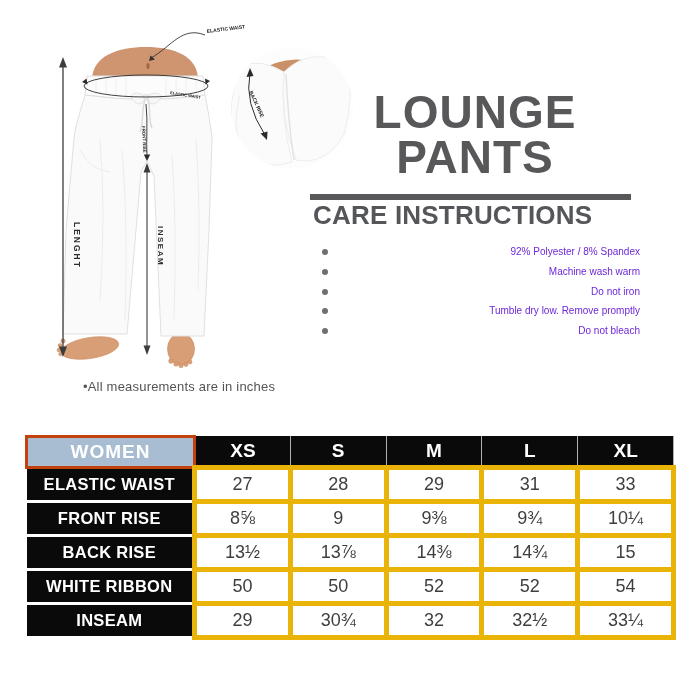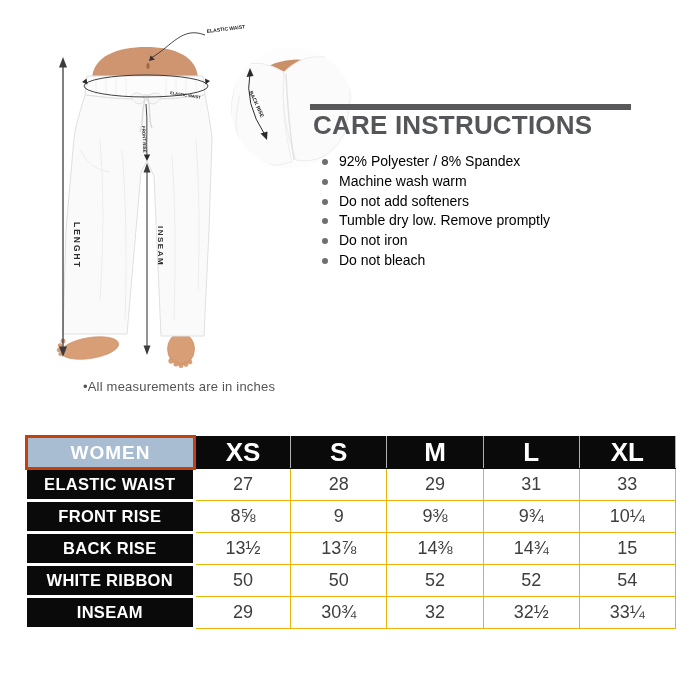--- a/index.html
+++ b/index.html
@@ -20,53 +20,54 @@
     text-align:center; font-weight:bold; font-size:46px; line-height:45px;
     color:#58585a; letter-spacing:1px;
   }
   .title-divider { height:6px; background:#58585a; width:321px; margin-top:14px; }
   .care-heading {
     margin-top:0; padding-left:3px; font-size:26px; font-weight:bold;
     color:#55565a; letter-spacing:0.2px;
   }
   .care-list { list-style:none; margin:11px 0 0 0; padding:0 0 0 12px; }
   .care-list li {
-    position:relative; padding-left:17px; font-size:14px; color:#000000;
+    position:relative; padding-left:17px; font-size:10px; color:#6d28d9;
     line-height:19.8px;
+    text-align:right;
   }
   .care-list li::before {
     content:""; position:absolute; left:0; top:7px; width:6px; height:6px;
     border-radius:50%; background:#6e6f71;
   }
   
   table.size-table {
     position:absolute; left:25px; top:435px; width:651px;
     border-collapse:collapse; table-layout:fixed;
   }
   .size-table th, .size-table td { text-align:center; vertical-align:middle; padding:0; }
   .size-table th { height:28px; }
   .size-table td { height:29px; }
   .size-table th.women {
     background:#a8bcd2; color:#ffffff; font-size:19px; font-weight:bold;
     letter-spacing:1px; border:3px solid #c2410c;
   }
   .size-table th.size {
-    background:#0a0a0a; color:#ffffff; font-size:26px; font-weight:bold;
+    background:#0a0a0a; color:#ffffff; font-size:19px; font-weight:bold;
     border-top:1px solid #0a0a0a; border-bottom:1px solid #0a0a0a;
     border-left:1px solid #b0b0b0; border-right:1px solid #b0b0b0;
   }
   .size-table td.rowlabel {
     background:#0a0a0a; color:#ffffff; font-size:16.5px; font-weight:bold;
     letter-spacing:0.3px;
     border-top:3px solid #ffffff; border-bottom:3px solid #ffffff;
     border-right:3px solid #ffffff;
   }
   .size-table td.val {
     background:#ffffff; color:#3e3e3e; font-size:18px;
-    border:1px solid #eab308;
+    border:5px solid #eab308;
   }
 </style>
 </head>
 <body>
 
 <svg class="illustration" viewBox="0 0 330 420" font-family="Liberation Sans, DejaVu Sans, sans-serif">
   <defs>
     <clipPath id="insetClip">
         <circle cx="262" cy="108" r="61"></circle>
       </clipPath>
@@ -169,28 +170,31 @@
     <line x1="117" y1="170" x2="117" y2="348" stroke="#3c3c3c" stroke-width="1.1"></line>
     <polygon points="117,163 113.5,172.5 120.5,172.5" fill="#3c3c3c"></polygon>
     <polygon points="117,355 113.5,345.5 120.5,345.5" fill="#3c3c3c"></polygon>
     <text transform="translate(128,226) rotate(90)" font-size="8" font-weight="bold" letter-spacing="1.5" fill="#2e2e2e">INSEAM</text>
   </g>
 </svg>
 
 <div class="note">•All measurements are in inches</div>
 
 <div class="right-col">
+  <div class="product-title">
+    <div>LOUNGE</div>
+    <div>PANTS</div>
+  </div>
   <div class="title-divider"></div>
   <div class="care-heading">CARE INSTRUCTIONS</div>
   <ul class="care-list">
       <li>92% Polyester / 8% Spandex</li>
       <li>Machine wash warm</li>
-      <li>Do not add softeners</li>
+      <li>Do not iron</li>
       <li>Tumble dry low. Remove promptly</li>
-      <li>Do not iron</li>
       <li>Do not bleach</li>
     </ul>
 </div>
 
 <table class="size-table">
   <colgroup>
     <col style="width:168px">
     <col span="5">
   </colgroup>
   <thead>

